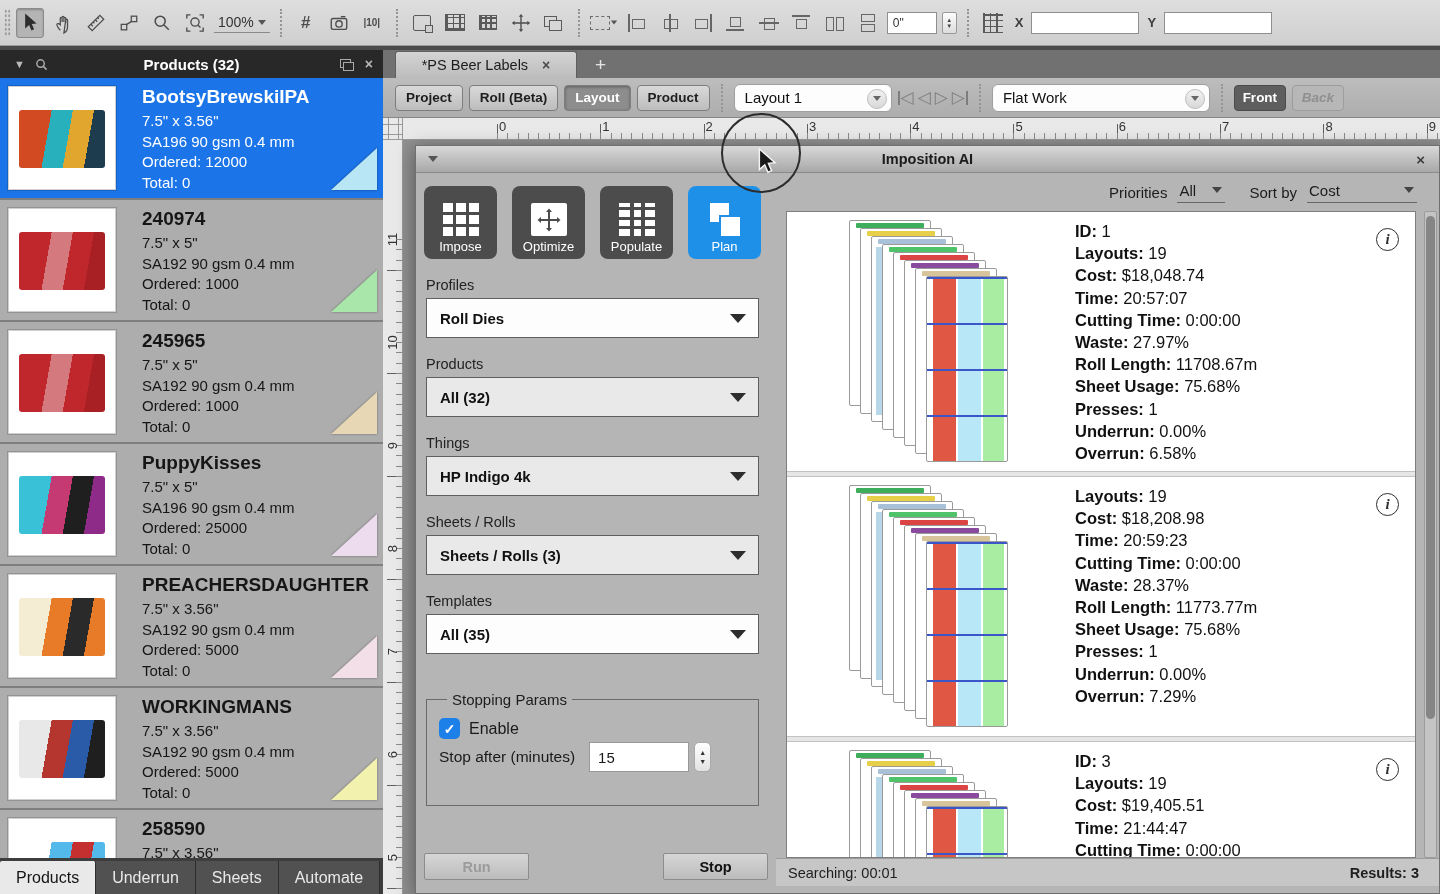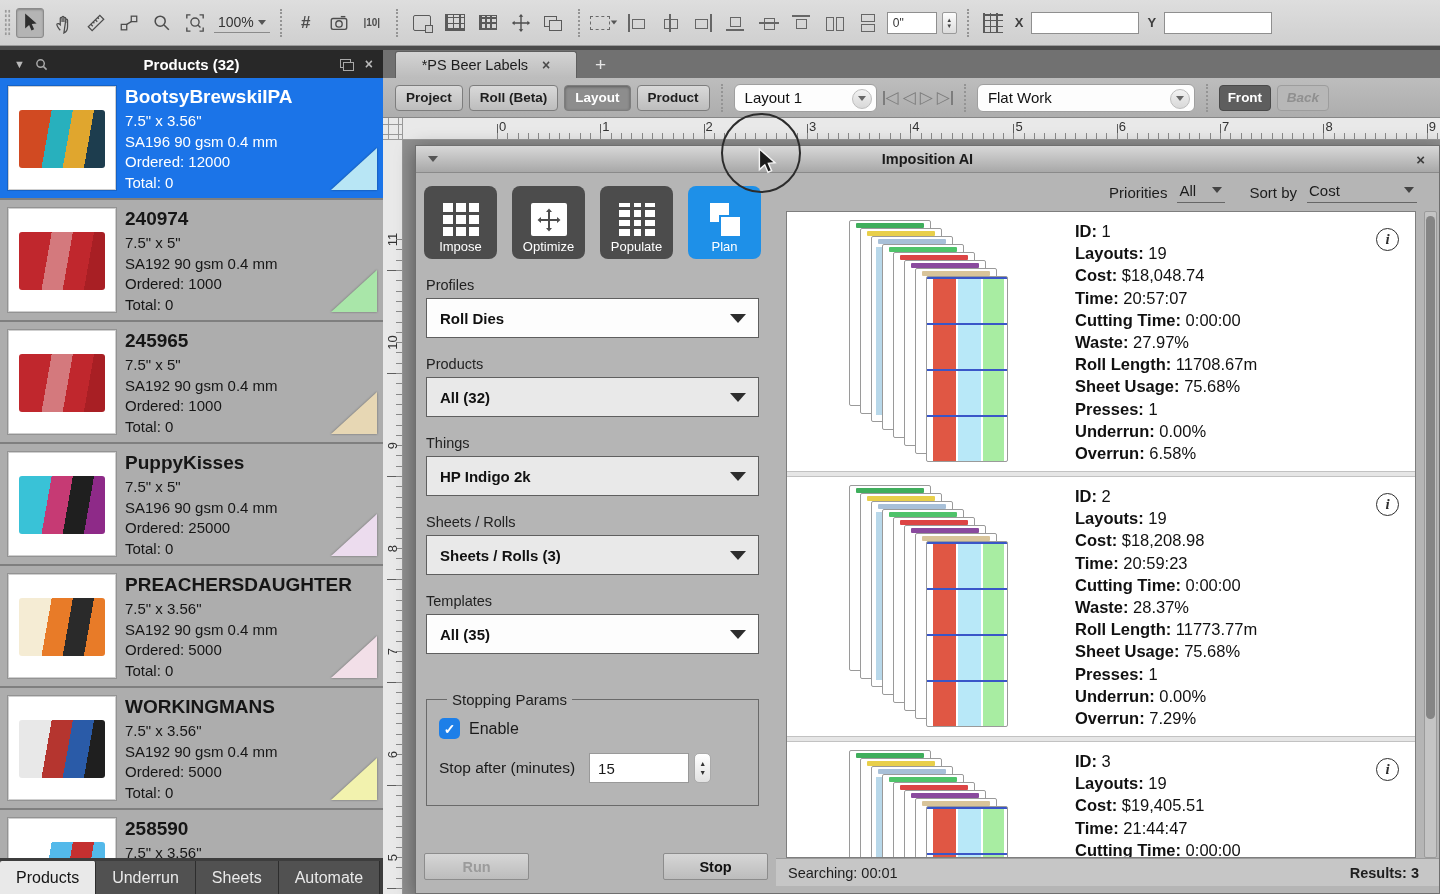--- a/index.html
+++ b/index.html
@@ -70,21 +70,21 @@
   .sh-float::before, .sh-float::after { content:""; position:absolute; border:1.5px solid #a9a9a9; }
   .sh-float::before { left:0; top:0; width:9px; height:7px; } .sh-float::after { left:3px; top:3px; width:9px; height:7px; background:#282828; }
   .sh-x { color:#b9b9b9; font-size:14px; font-weight:bold; }
   .product-list { position:absolute; left:0; top:28px; width:383px; height:780px; overflow:hidden;
     display:flex; flex-direction:column; gap:2px; background:#7f7f7f; }
   .pitem { position:relative; flex:none; height:120px; background:#adadad; color:#161616; overflow:hidden; }
   .pitem.sel { background:#1b74e8; color:#fff; }
   .pthumb { position:absolute; left:8px; top:8px; width:108px; height:104px; background:#fff;
     border:1px solid #cfcfcf; box-shadow:0 0 0 1px rgba(0,0,0,.15); }
   .part { position:absolute; left:10px; top:23px; width:86px; height:58px; border-radius:3px; }
-  .pinfo { position:absolute; left:125px; top:8px; right:2px; }
+  .pinfo { position:absolute; left:142px; top:8px; right:2px; }
   .pname { font-size:19px; font-weight:bold; margin-bottom:3px; white-space:nowrap; }
   .pline { font-size:15px; line-height:20.5px; }
   .ptri { position:absolute; right:6px; bottom:8px; width:0; height:0;
     border-left:46px solid transparent; border-bottom:42px solid #ccc; filter:drop-shadow(0 0 1px rgba(0,0,0,.4)); }
   .sidebar-tabs { position:absolute; left:0; top:808px; width:383px; height:36px; background:#3d3d3d;
     display:flex; align-items:flex-start; padding-top:3px; }
   .stab { height:33px; padding:0 16px; display:flex; align-items:center; font-size:16px;
     background:#515151; color:#e9e9e9; border-right:1px solid #2d2d2d; }
   .stab.on { background:#e9e9e9; color:#141414; border-radius:2px 2px 0 0; }
 
@@ -101,21 +101,21 @@
     background:linear-gradient(#bdbdbd,#adadad); border-bottom:1px solid #878787;
     display:flex; align-items:center; padding-left:12px; gap:6px; overflow:hidden; }
   .tbtn { height:26px; padding:0 10px; display:flex; align-items:center; font-size:13.5px; font-weight:bold;
     color:#1e1e1e; background:linear-gradient(#d9d9d9,#bdbdbd); border:1px solid #7d7d7d; border-radius:4px; }
   .tbtn.pressed { background:#8d8d8d; color:#fff; box-shadow:inset 0 1px 3px rgba(0,0,0,.35); }
   .combo { height:28px; background:#fdfdfd; border:1px solid #9f9f9f; border-radius:6px;
     display:flex; align-items:center; font-size:15px; color:#111; position:relative; padding-left:10px; }
   .combo .cchev { position:absolute; right:4px; top:4px; width:20px; height:20px; border-radius:10px;
     background:linear-gradient(#f2f2f2,#d8d8d8); border:1px solid #bdbdbd; display:flex; align-items:center; justify-content:center; }
   .cchev i { width:0; height:0; border-left:4px solid transparent; border-right:4px solid transparent; border-top:5px solid #666; }
-  .w-layout { width:143px; } .w-flat { width:218px; }
+  .w-layout { width:158px; } .w-flat { width:218px; }
   .navarrows { display:flex; align-items:center; gap:4px; color:#7d7d7d; font-size:17px; }
   .navarrows span { display:flex; align-items:center; }
   .bar-l::before { content:""; border-left:2px solid #7d7d7d; height:14px; margin-right:1px; }
   .bar-r::after { content:""; border-left:2px solid #7d7d7d; height:14px; margin-left:1px; }
   .fbtn { height:26px; width:52px; display:flex; align-items:center; justify-content:center;
     font-size:13.5px; font-weight:bold; border-radius:4px; }
   .fbtn.front { background:#5e5e5e; color:#fff; border:1px solid #4a4a4a; }
   .fbtn.back { background:#b7b7b7; color:#8f8f8f; border:1px solid #9d9d9d;font-style:italic; }
   .ruler-corner { position:absolute; left:0; top:68px; width:20px; height:22px; background:#e9e9e9;
     border-right:1px solid #999; border-bottom:1px solid #999;
@@ -170,21 +170,21 @@
     padding-left:13px; font-size:15px; font-weight:bold; color:#111; position:relative; }
   .fselect.white { background:#fdfdfd; }
   .fselect .dtri { position:absolute; right:12px; width:0; height:0;
     border-left:8px solid transparent; border-right:8px solid transparent; border-top:9px solid #2d2d2d; }
   .stopping { position:absolute; left:10px; top:518px; width:333px; height:115px;
     border:1px solid #6a6a6a; padding:8px 21px 0 12px; }
   .stopping legend { font-size:15px; color:#1d1d1d; padding:0 5px; margin-left:8px; }
   .enrow { display:flex; align-items:center; gap:9px; margin-top:2px; font-size:16px; color:#1a1a1a; }
   .cb { width:21px; height:21px; border-radius:5px; background:#1d7fe8; color:#fff; font-size:14px;
     display:flex; align-items:center; justify-content:center; font-weight:bold; }
-  .strow { display:flex; align-items:center; margin-top:14px; font-size:15.5px; color:#1a1a1a; }
+  .strow { display:flex; align-items:center; margin-top:3px; font-size:15.5px; color:#1a1a1a; }
   .minbox { width:100px; height:30px; background:#fff; border:1px solid #999; margin-left:14px;
     display:flex; align-items:center; padding-left:8px; font-size:15px; }
   .mspin { width:17px; height:30px; margin-left:5px; background:linear-gradient(#fff,#e2e2e2);
     border:1px solid #aaa; border-radius:5px; display:flex; flex-direction:column; align-items:center;
     justify-content:center; gap:2px; font-size:7px; color:#333; line-height:7px; }
   .runrow { position:absolute; left:8px; right:8px; top:680px; display:flex; justify-content:space-between; }
   .dbtn { width:105px; height:27px; display:flex; align-items:center; justify-content:center;
     font-size:14.5px; font-weight:bold; background:linear-gradient(#d6d6d6,#bcbcbc);
     border:1px solid #8c8c8c; border-radius:2px; color:#111; }
   .dbtn.disabled { color:#9b9b9b; }
@@ -568,21 +568,21 @@
       <div class="fgroup" style="top:183px">
         <div class="flabel">Products</div>
         <div class="fselect">
           <span>All (32)</span>
           <span class="dtri"></span>
         </div>
       </div>
       <div class="fgroup" style="top:262px">
         <div class="flabel">Things</div>
         <div class="fselect">
-          <span>HP Indigo 2k</span>
+          <span>HP Indigo 4k</span>
           <span class="dtri"></span>
         </div>
       </div>
       <div class="fgroup" style="top:341px">
         <div class="flabel">Sheets / Rolls</div>
         <div class="fselect">
           <span>Sheets / Rolls (3)</span>
           <span class="dtri"></span>
         </div>
       </div>
@@ -690,21 +690,20 @@
               </div>
               <div class="rcard" style="left: 55px; top: 40px;">
                 <div class="rstrip" style="background: rgb(138, 74, 158);"></div>
               </div>
               <div class="rcard" style="left: 66px; top: 48px;">
                 <div class="rstrip" style="background: rgb(216, 196, 154);"></div>
               </div>
               <div class="rcard front" style="left: 77px; top: 56px; background-image: repeating-linear-gradient(0deg, transparent 0px, transparent 44px, rgb(58, 86, 200) 44px, rgb(58, 86, 200) 46px), linear-gradient(90deg, transparent 0px, transparent 7%, rgb(224, 87, 68) 7%, rgb(224, 87, 68) 36%, transparent 36%, transparent 38.5%, rgb(184, 232, 248) 38.5%, rgb(184, 232, 248) 67%, transparent 67%, transparent 69.5%, rgb(168, 237, 162) 69.5%, rgb(168, 237, 162) 96%, transparent 96%);"></div>
             </div>
             <div class="rtext">
-              <div class="rrow"><b>ID:</b> 2</div>
               <div class="rrow"><b>Layouts:</b> 19</div>
               <div class="rrow"><b>Cost:</b> $18,208.98</div>
               <div class="rrow"><b>Time:</b> 20:59:23</div>
               <div class="rrow"><b>Cutting Time:</b> 0:00:00</div>
               <div class="rrow"><b>Waste:</b> 28.37%</div>
               <div class="rrow"><b>Roll Length:</b> 11773.77m</div>
               <div class="rrow"><b>Sheet Usage:</b> 75.68%</div>
               <div class="rrow"><b>Presses:</b> 1</div>
               <div class="rrow"><b>Underrun:</b> 0.00%</div>
               <div class="rrow"><b>Overrun:</b> 7.29%</div>

